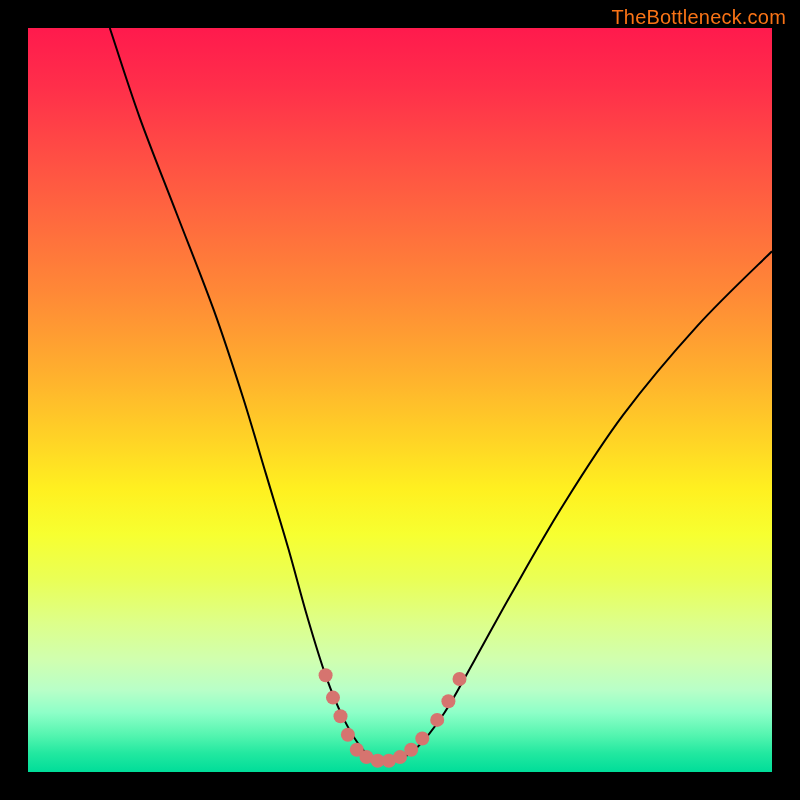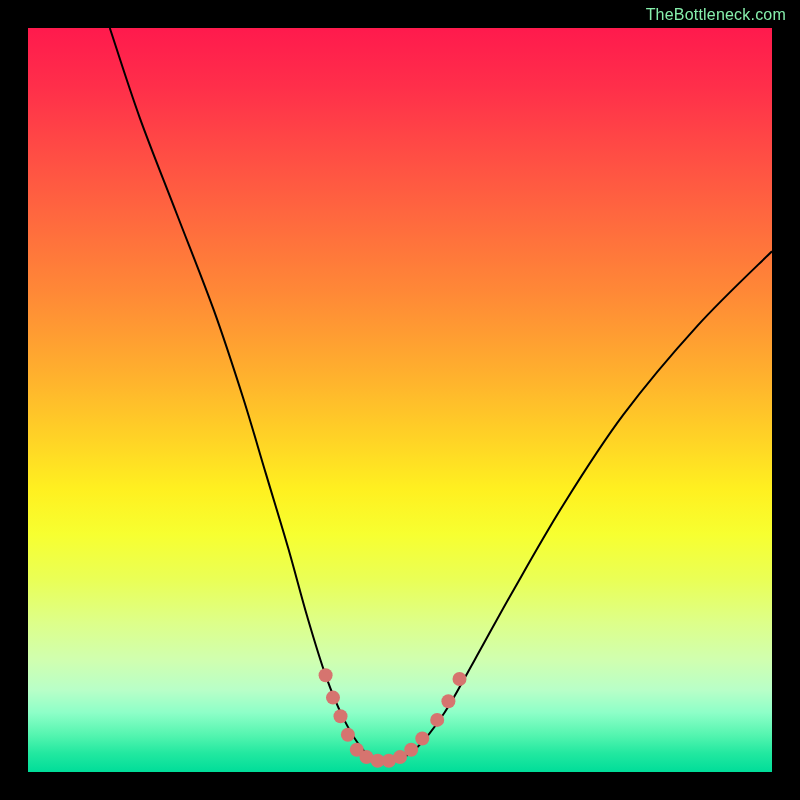--- a/index.html
+++ b/index.html
@@ -41,22 +41,22 @@
       #55f5b0 95%,
       #22e8a0 97.5%,
       #00dd99 100%
     );
   }
   .watermark {
     position: absolute;
     top: 6px;
     right: 14px;
     font-family: Arial, Helvetica, sans-serif;
-    font-size: 16px;
-    color: #86efac;
+    font-size: 20px;
+    color: #f97316;
     letter-spacing: 0.2px;
     user-select: none;
   }
   svg.curve {
     position: absolute;
     left: 0;
     top: 0;
     width: 744px;
     height: 744px;
     overflow: visible;

